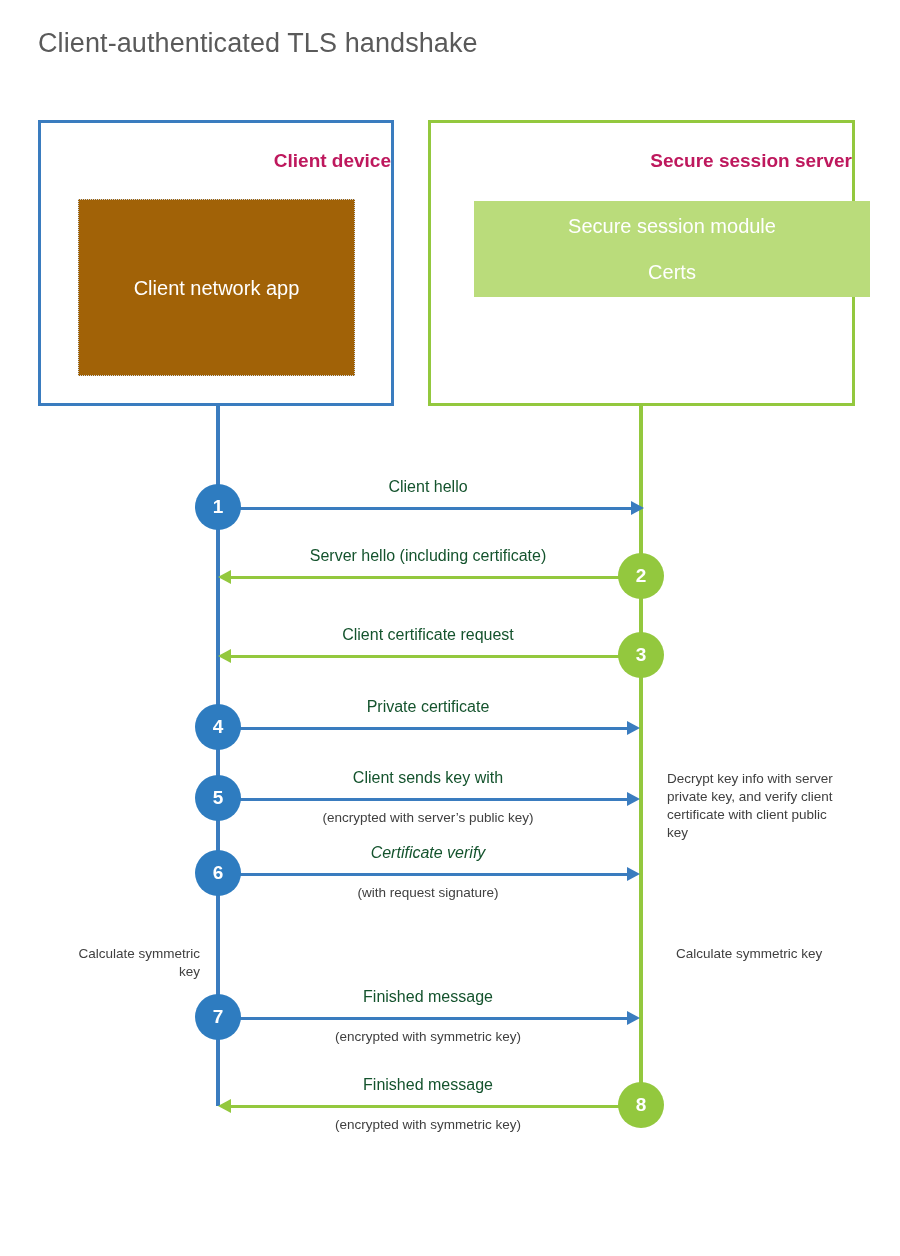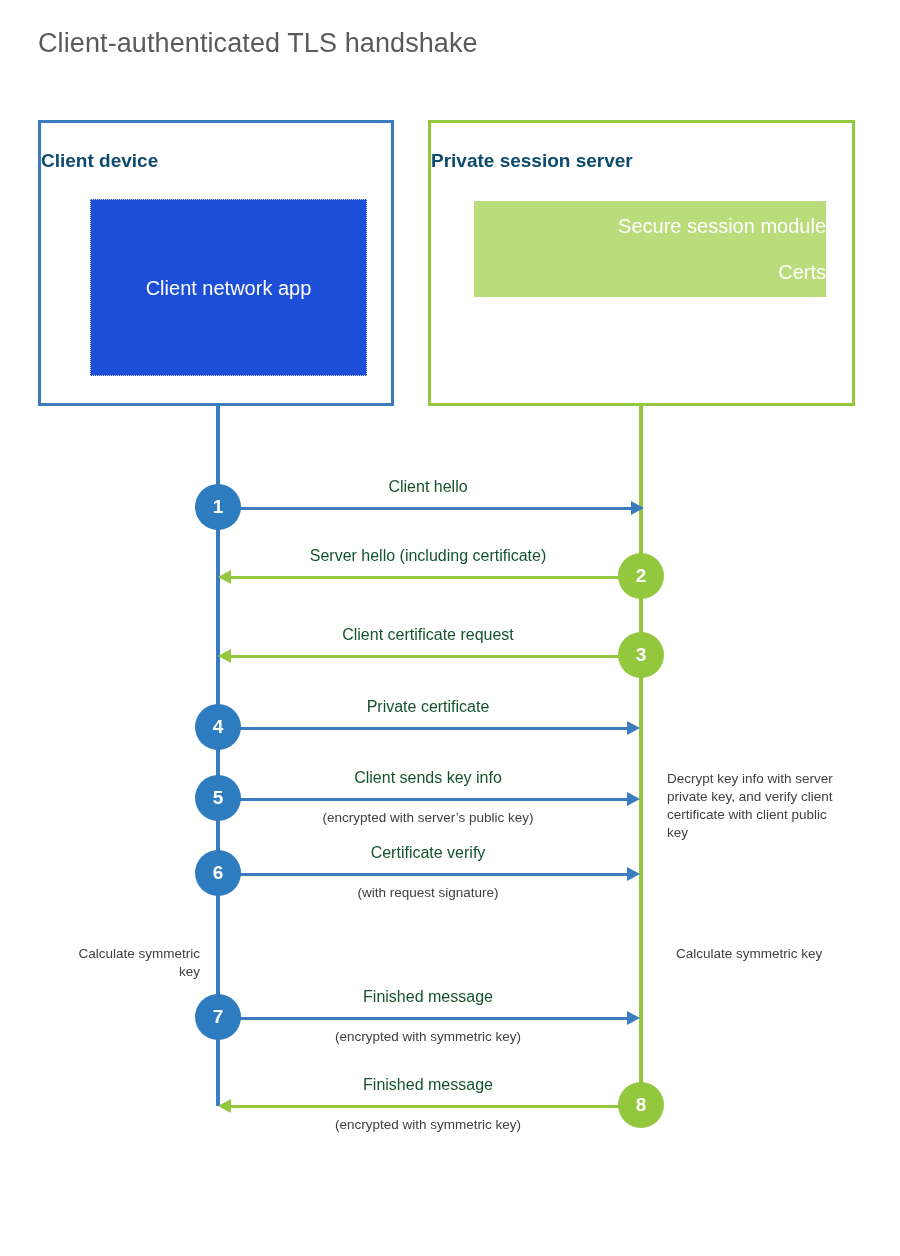--- a/index.html
+++ b/index.html
@@ -45,60 +45,59 @@
     top: 120px;
     width: 427px;
     height: 286px;
     border: 3px solid #93C83E;
   }
   .actor-title {
     position: absolute;
     left: 0;
     right: 0;
     top: 27px;
-    text-align: left;
+    text-align: right;
     font-size: 19px;
     font-weight: bold;
-    color: #0c4a6e;
+    color: #be185d;
   }
 
   
   #client-app-block {
     position: absolute;
     left: 37px;
     top: 76px;
     width: 277px;
     height: 177px;
-    background: #1d4ed8;
+    background: #a16207;
     border: 1px dotted #cfd8e2;
     box-sizing: border-box;
     display: flex;
     align-items: center;
     justify-content: center;
-    margin-left: 12px;
   }
   #client-app-block .block-label {
     color: #ffffff;
     font-size: 20px;
     line-height: 28px;
     text-align: center;
     font-weight: 400;
     max-width: 190px;
   }
 
   
   .server-block {
     position: absolute;
     left: 43px;
-    width: 352px;
+    width: 396px;
     height: 50px;
     background: #BADC7B;
     display: flex;
     align-items: center;
-    justify-content: flex-end;
+    justify-content: center;
   }
   .server-block .block-label {
     color: #ffffff;
     font-size: 20px;
     font-weight: 400;
   }
   #server-block-0 { top: 78px; }
   #server-block-1 { top: 124px; }
   #server-block-2 { top: 204px; }
 
@@ -210,21 +209,21 @@
 <div id="diagram-title">Client-authenticated TLS handshake</div>
 
 <div class="actor-box" id="client-box">
   <div class="actor-title">Client device</div>
   <div id="client-app-block">
     <div class="block-label">Client network app</div>
   </div>
 </div>
 
 <div class="actor-box" id="server-box">
-  <div class="actor-title">Private session server</div>
+  <div class="actor-title">Secure session server</div>
   <div class="server-block" id="server-block-0">
     <div class="block-label">Secure session module</div>
   </div>
   <div class="server-block" id="server-block-1">
     <div class="block-label">Certs</div>
   </div>
 </div>
 
 <div class="lifeline" id="client-lifeline"></div>
 <div class="lifeline" id="server-lifeline"></div>
@@ -253,29 +252,29 @@
 <div class="message" style="left:0; top:727px;">
   <div class="msg-line blue" style="left:218px; width:413px;"></div>
   <div class="msg-head right blue" style="left:627px;"></div>
   <div class="msg-label" style="left:428px; top:-29px;">Private certificate</div>
   <div class="step-badge blue" style="left:195px; top:-23px;">4</div>
 </div>
 
 <div class="message" style="left:0; top:798px;">
   <div class="msg-line blue" style="left:218px; width:413px;"></div>
   <div class="msg-head right blue" style="left:627px;"></div>
-  <div class="msg-label" style="left:428px; top:-29px;">Client sends key info</div>
+  <div class="msg-label" style="left:428px; top:-29px;">Client sends key with</div>
   <div class="msg-sublabel" style="left:428px; top:12px;">(encrypted with server’s public key)</div>
   <div class="step-badge blue" style="left:195px; top:-23px;">5</div>
 </div>
 
 <div class="message" style="left:0; top:873px;">
   <div class="msg-line blue" style="left:218px; width:413px;"></div>
   <div class="msg-head right blue" style="left:627px;"></div>
-  <div class="msg-label" style="left:428px; top:-29px;">Certificate verify</div>
+  <div class="msg-label" style="left:428px; top:-29px;font-style:italic;">Certificate verify</div>
   <div class="msg-sublabel" style="left:428px; top:12px;">(with request signature)</div>
   <div class="step-badge blue" style="left:195px; top:-23px;">6</div>
 </div>
 
 <div class="message" style="left:0; top:1017px;">
   <div class="msg-line blue" style="left:218px; width:413px;"></div>
   <div class="msg-head right blue" style="left:627px;"></div>
   <div class="msg-label" style="left:428px; top:-29px;">Finished message</div>
   <div class="msg-sublabel" style="left:428px; top:12px;">(encrypted with symmetric key)</div>
   <div class="step-badge blue" style="left:195px; top:-23px;">7</div>

